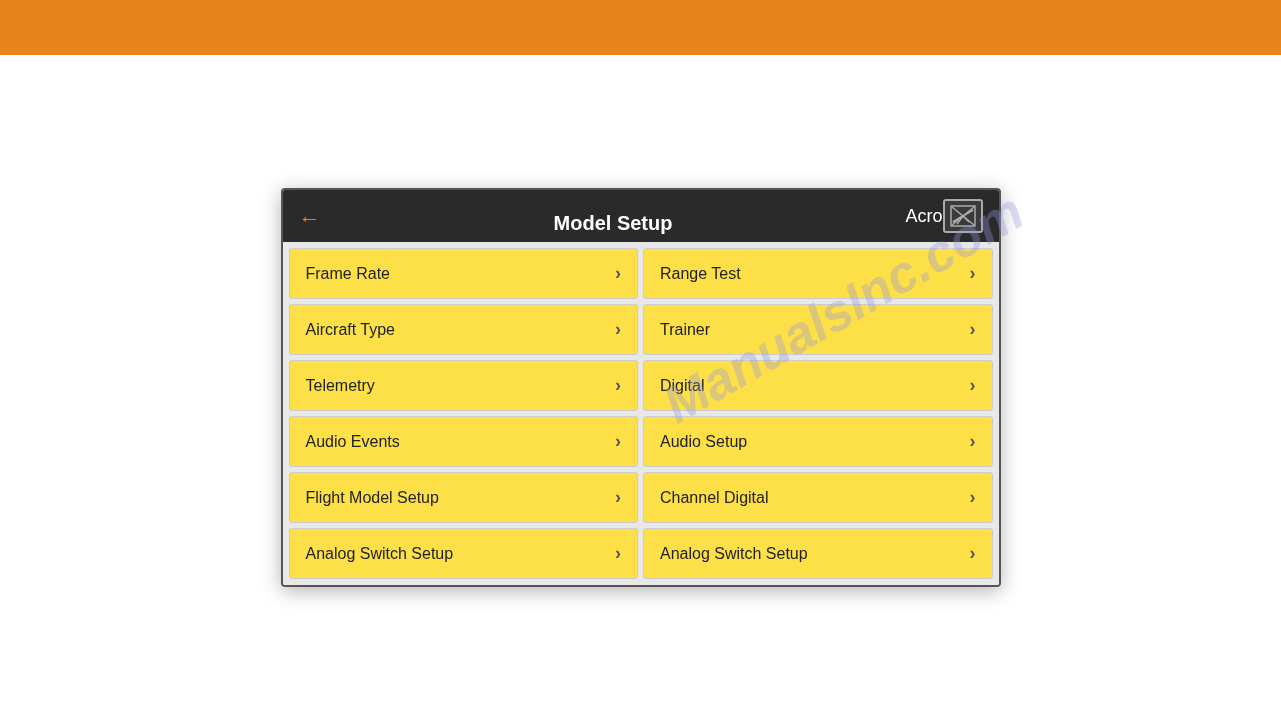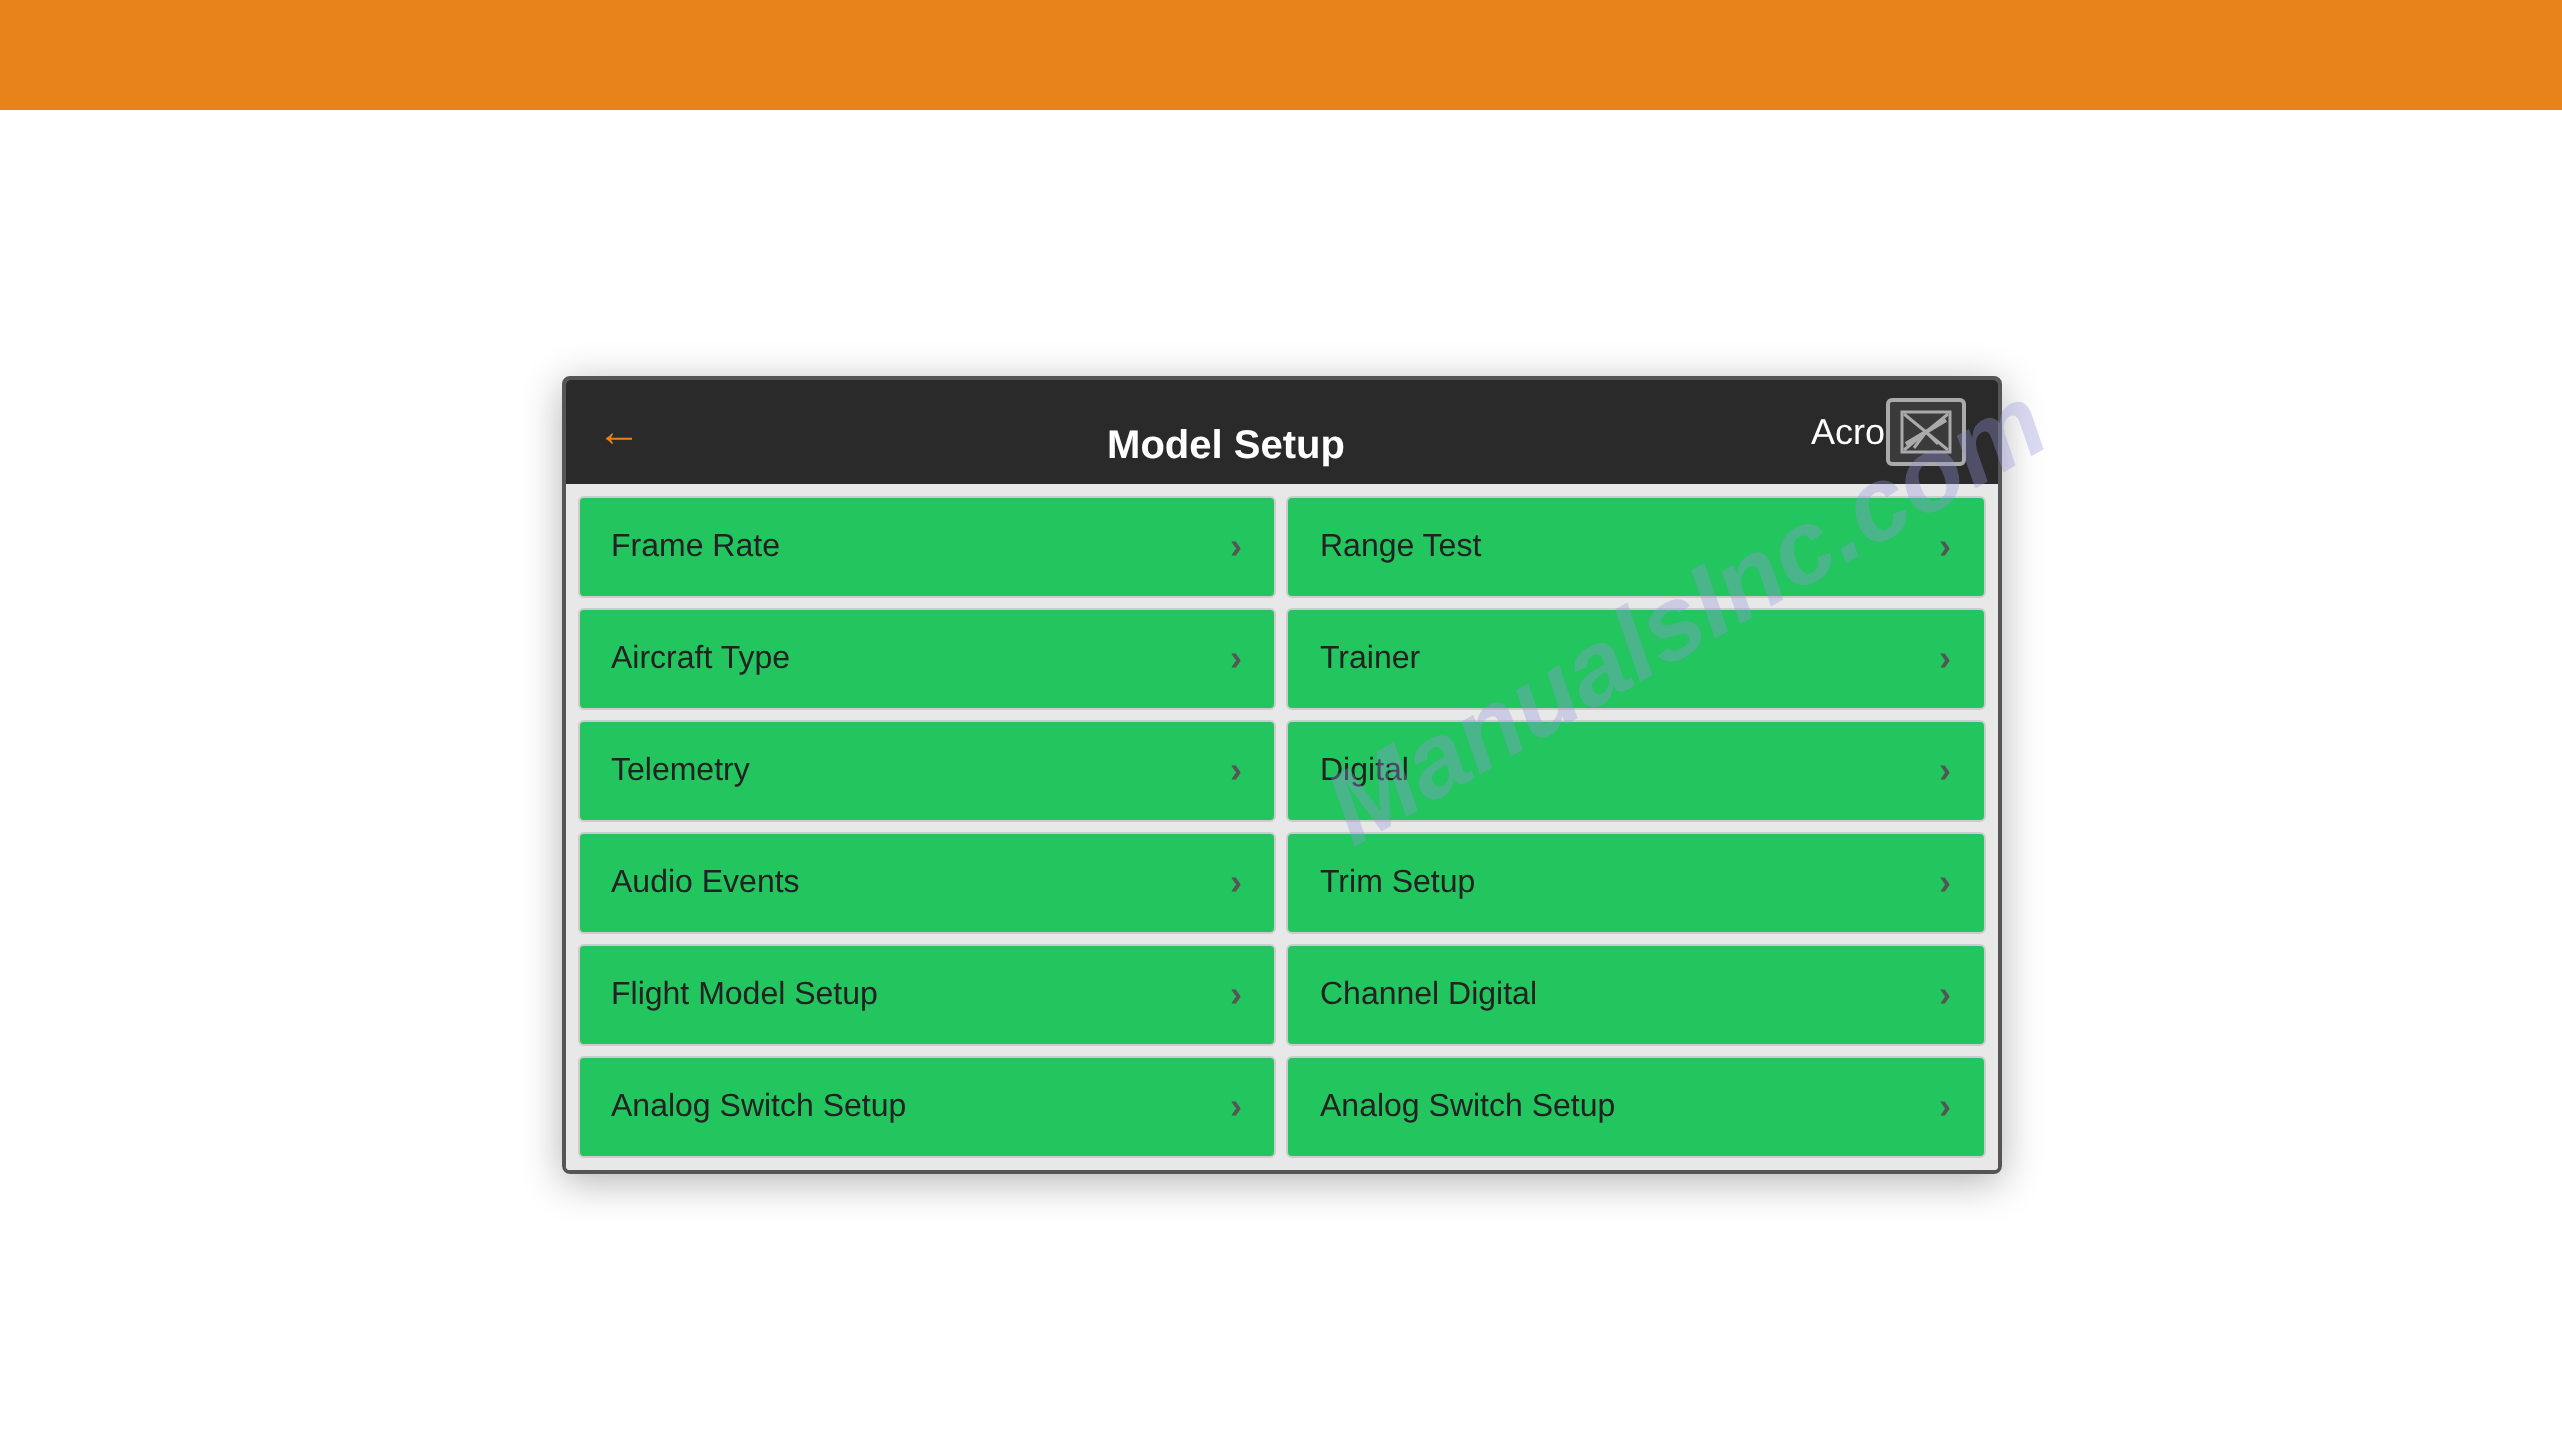--- a/index.html
+++ b/index.html
@@ -86,21 +86,21 @@
       padding: 6px;
     }
 
     .menu-grid {
       display: grid;
       grid-template-columns: 1fr 1fr;
       gap: 5px;
     }
 
     .menu-item {
-      background: #22c55e;
+      background: #fde047;
       border: 1px solid #ccc;
       border-radius: 3px;
       display: flex;
       align-items: center;
       justify-content: space-between;
       padding: 14px 16px;
       cursor: pointer;
       font-size: 16px;
       color: #222;
       gap: 36px;
@@ -186,21 +186,21 @@
           <div class="menu-item">
             <span>Digital</span>
             <span class="chevron">›</span>
           </div>
 
           <div class="menu-item">
             <span>Audio Events</span>
             <span class="chevron">›</span>
           </div>
           <div class="menu-item">
-            <span>Trim Setup</span>
+            <span>Audio Setup</span>
             <span class="chevron">›</span>
           </div>
 
           <div class="menu-item">
             <span>Flight Model Setup</span>
             <span class="chevron">›</span>
           </div>
           <div class="menu-item">
             <span>Channel Digital</span>
             <span class="chevron">›</span>

